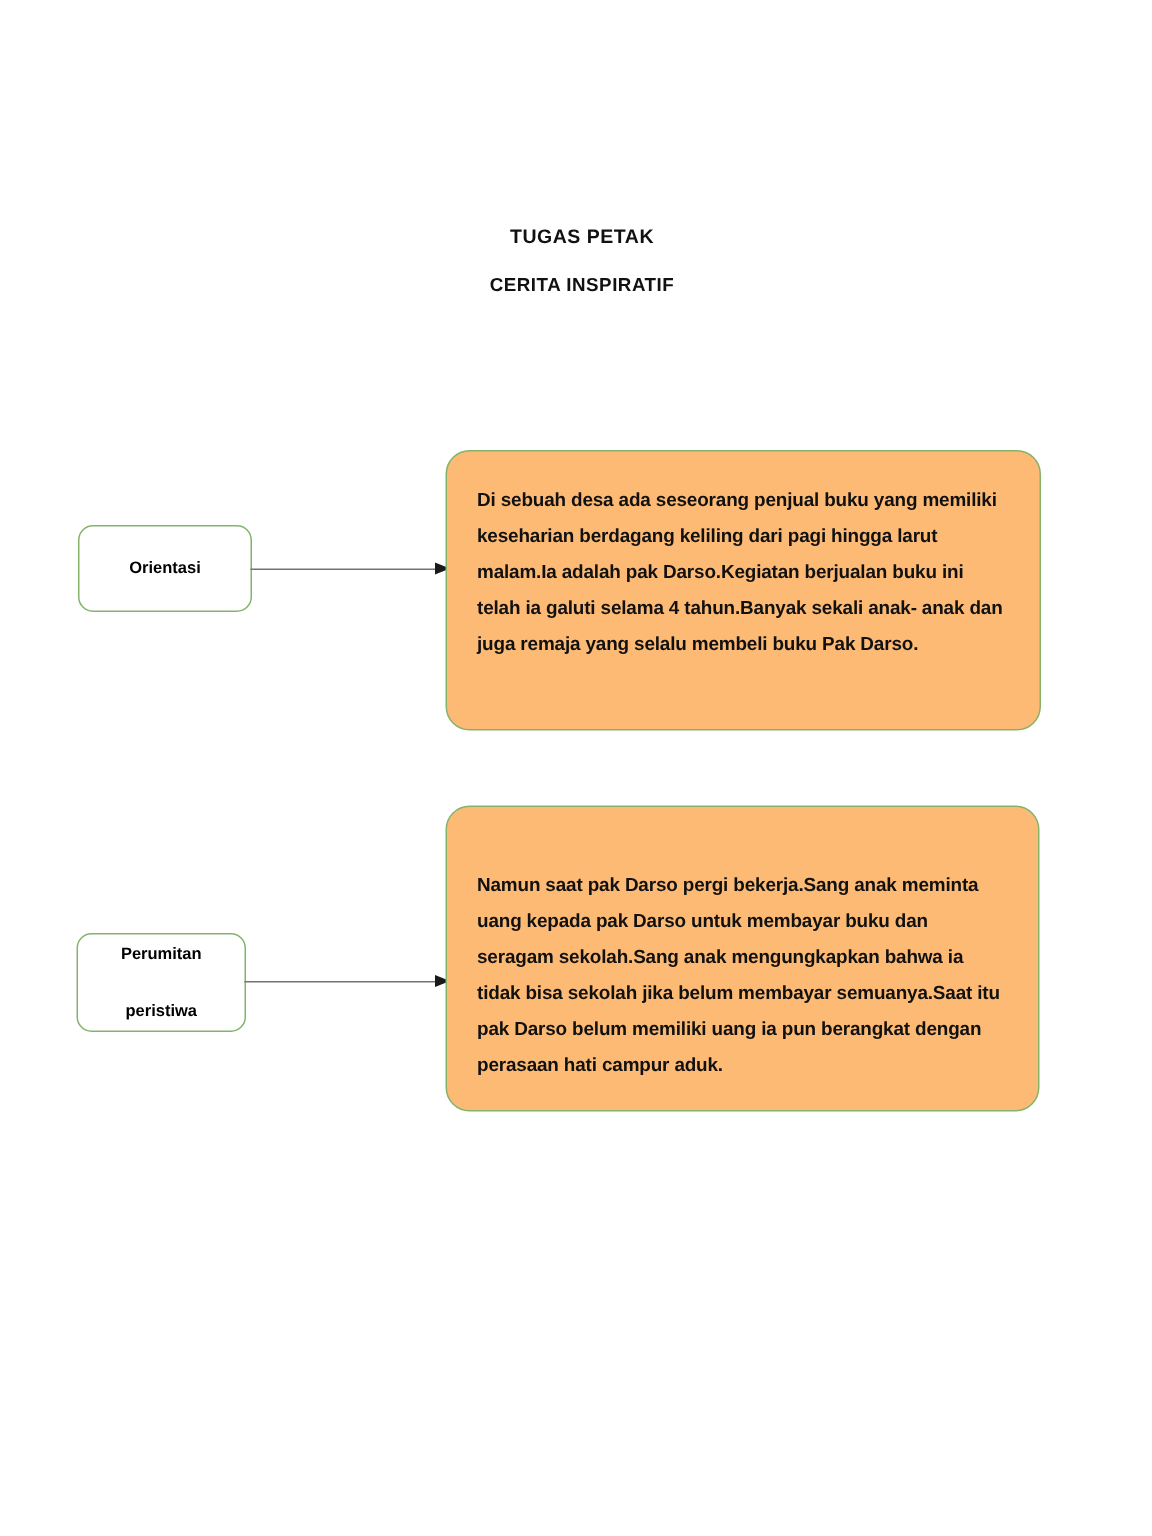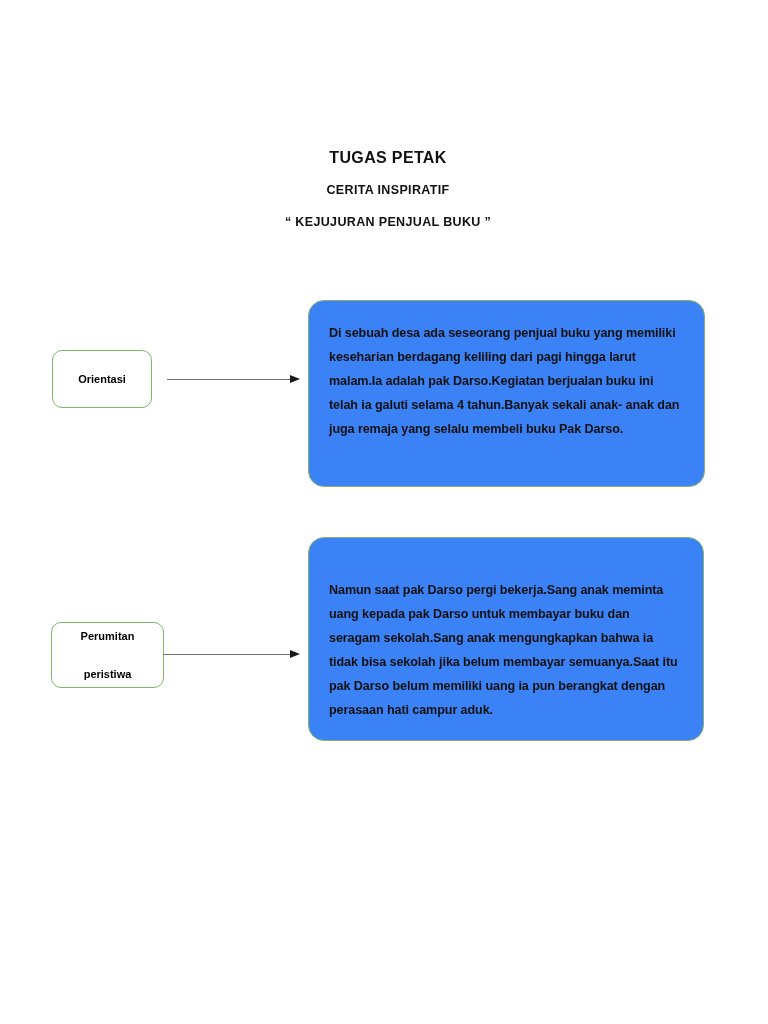--- a/index.html
+++ b/index.html
@@ -30,21 +30,21 @@
     width: 768px;
     text-align: center;
   }
   .heading-line {
     font-family: "Liberation Sans", sans-serif;
     font-weight: bold;
     color: #111111;
     letter-spacing: 0.35px;
   }
   .heading-1 {
-    font-size: 16px;
+    font-size: 13px;
     line-height: 15px;
     margin-left: 8px;
   }
   .heading-2 {
     font-size: 12.5px;
     line-height: 15px;
     margin-top: 18px;
     margin-left: 8px;
     text-align: center;
   }
@@ -76,21 +76,21 @@
     align-items: center;
     justify-content: center;
     color: #000000;
     font-family: "Liberation Sans", sans-serif;
     font-weight: bold;
     font-size: 11px;
   }
   #label-box-1 {
     left: 52px;
     top: 50px;
-    width: 100px;
+    width: 116px;
     height: 58px;
   }
   #label-box-2 {
     left: 51px;
     top: 85px;
     width: 113px;
     height: 66px;
     align-items: center;
   }
   .label-text {
@@ -136,22 +136,21 @@
   }
   #arrow-1 .arrow-head { left: 123px; }
   #arrow-2 .arrow-head { left: 127px; }
 
   
   .content-box {
     position: absolute;
     box-sizing: border-box;
     border: 1.6px solid #84b36c;
     border-radius: 16px;
-    background: #3b82f6;
-    margin-left: 11px;
+    background: #fdba74;
   }
   #content-box-1 {
     left: 297px;
     top: 0px;
     width: 397px;
     height: 187px;
     padding: 20px 24px 18px 20px;
   }
   #content-box-2 {
     left: 297px;
@@ -171,21 +170,20 @@
   }
 </style>
 </head>
 <body>
 
 <div class="page">
 
   <div class="headings">
     <div class="heading-line heading-1">TUGAS PETAK</div>
     <div class="heading-line heading-2">CERITA INSPIRATIF</div>
-    <div class="heading-line heading-3">“ KEJUJURAN PENJUAL BUKU ”</div>
   </div>
 
   <div class="flow-group" id="group-1">
 
     <div class="label-box" id="label-box-1">
       <span class="label-text">Orientasi</span>
     </div>
 
     <div class="arrow" id="arrow-1">
       <span class="arrow-line"></span>

